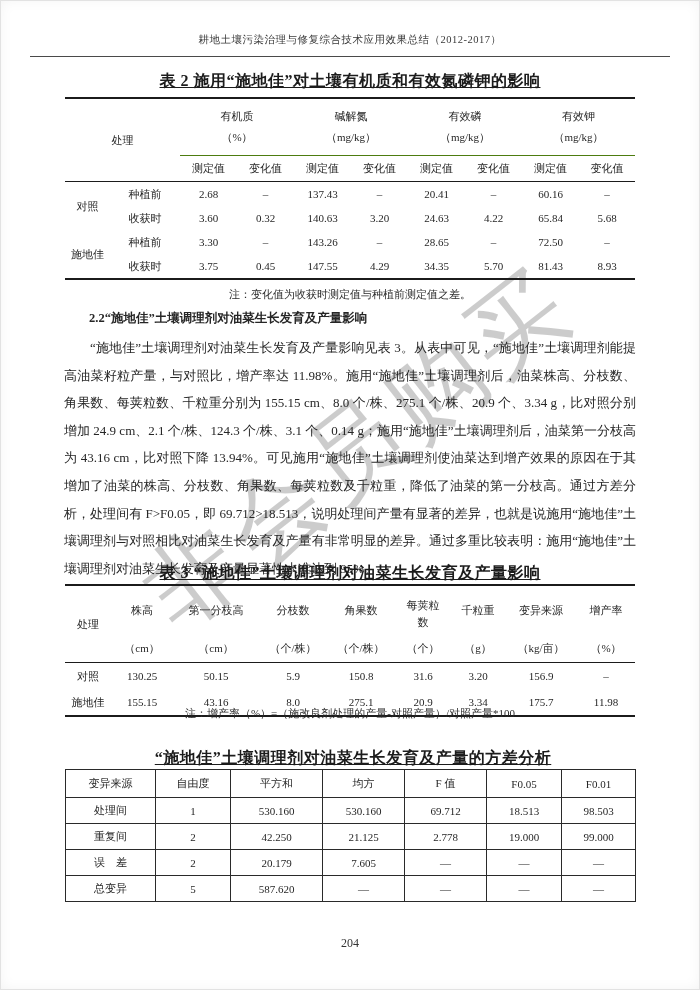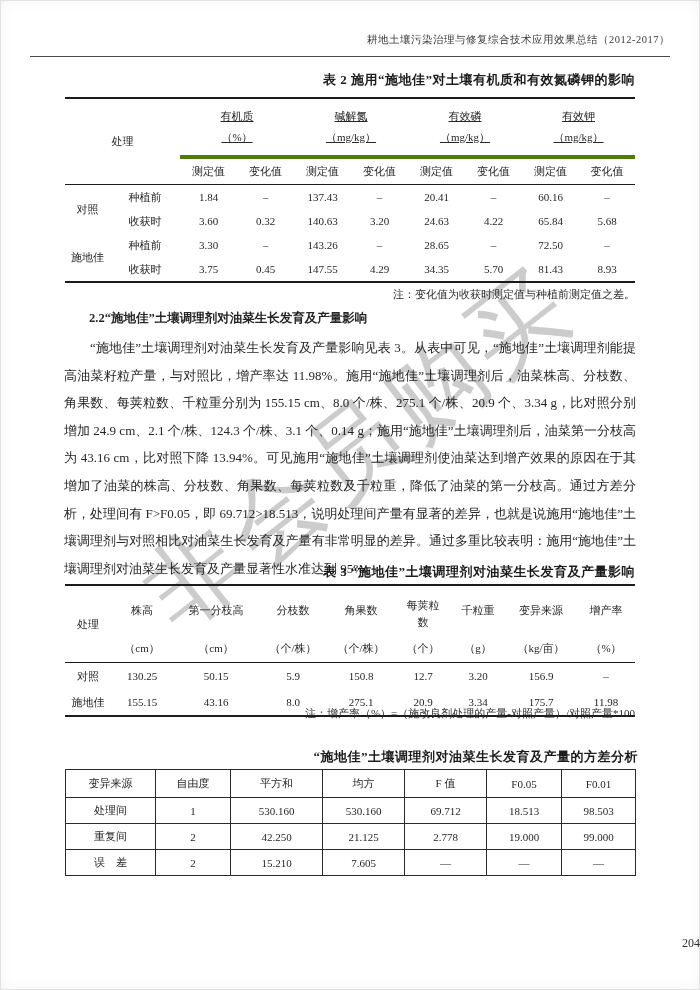--- a/index.html
+++ b/index.html
@@ -2,36 +2,36 @@
 <html><head>
 <meta charset="utf-8">
 <style>
   html,body{margin:0;padding:0;background:#ffffff;}
   .page{
     position:relative;width:700px;height:990px;background:#ffffff;overflow:hidden;
     font-family:"Liberation Serif","DejaVu Serif",serif;color:#262626;
     box-shadow:inset 0 0 0 1px #e2e2e2, inset 0 0 14px rgba(0,0,0,0.05);
   }
   .abs{position:absolute;}
-  .center{text-align:right;}
+  .center{text-align:center;}
   .doc-header{top:33px;left:30px;width:640px;font-size:10.5px;color:#3a3a3a;letter-spacing:0.5px;}
   .header-rule{top:56px;left:30px;width:640px;border-top:1.2px solid #4a4a4a;height:0;}
-  .tbl-title{font-weight:bold;font-size:13px;color:#1c1c1c;letter-spacing:0.5px;}
+  .tbl-title{font-weight:bold;font-size:16px;color:#1c1c1c;letter-spacing:0.5px;text-decoration:underline;}
   .t2-title{top:71px;left:65px;width:570px;}
   .note{font-size:11px;color:#2c2c2c;}
   .note2{top:287px;left:65px;width:570px;}
   .sec-head{top:310px;left:65px;width:570px;font-weight:bold;font-size:12.5px;text-indent:24px;}
   .para{top:334px;left:64px;width:572px;font-size:13px;line-height:27.6px;
         text-align:justify;text-indent:26px;color:#262626;}
   table{border-collapse:collapse;table-layout:fixed;}
   td{text-align:center;vertical-align:middle;padding:0 1px;overflow:hidden;}
   
   .t2{top:97px;left:65px;width:570px;font-size:11px;
       border-top:2px solid #1b1b1b;border-bottom:2px solid #1b1b1b;}
-  .t2 .grp{border-bottom:4px solid #4d7c0f;height:56px;line-height:1.9;text-decoration:underline;}
+  .t2 .grp{border-bottom:1px solid #4d7c0f;height:56px;line-height:1.9;}
   .t2 .stub{border-bottom:1.5px solid #1b1b1b;}
   .t2 .subrow td{border-bottom:1.5px solid #1b1b1b;height:25px;}
   .t2 .drow td{height:24px;}
   .t3{top:584px;left:65px;width:570px;font-size:11px;
       border-top:2px solid #1b1b1b;border-bottom:2px solid #1b1b1b;}
   .t3 .namerow td{height:48px;}
   .t3 .unitrow td{border-bottom:1.5px solid #1b1b1b;height:28px;}
   .t3 .stub{border-bottom:1.5px solid #1b1b1b;}
   .t3 .drow td{height:26px;}
   .wrapnarrow span{display:inline-block;width:3.1em;line-height:1.55;margin-top:8px;}
@@ -90,21 +90,21 @@
           <td>测定值</td>
           <td>变化值</td>
           <td>测定值</td>
           <td>变化值</td>
           <td>测定值</td>
           <td>变化值</td>
         </tr>
         <tr class="drow">
           <td rowspan="2">对照</td>
           <td>种植前</td>
-          <td>1.84</td>
+          <td>2.68</td>
           <td>–</td>
           <td>137.43</td>
           <td>–</td>
           <td>20.41</td>
           <td>–</td>
           <td>60.16</td>
           <td>–</td>
         </tr>
         <tr class="drow">
           <td>收获时</td>
@@ -183,21 +183,21 @@
           <td>（g）</td>
           <td>（kg/亩）</td>
           <td>（%）</td>
         </tr>
         <tr class="drow">
           <td>对照</td>
           <td>130.25</td>
           <td>50.15</td>
           <td>5.9</td>
           <td>150.8</td>
-          <td>12.7</td>
+          <td>31.6</td>
           <td>3.20</td>
           <td>156.9</td>
           <td>–</td>
         </tr>
         <tr class="drow">
           <td>施地佳</td>
           <td>155.15</td>
           <td>43.16</td>
           <td>8.0</td>
           <td>275.1</td>
@@ -247,22 +247,31 @@
           <td>2</td>
           <td>42.250</td>
           <td>21.125</td>
           <td>2.778</td>
           <td>19.000</td>
           <td>99.000</td>
         </tr>
         <tr>
           <td>误　差</td>
           <td>2</td>
-          <td>15.210</td>
+          <td>20.179</td>
           <td>7.605</td>
+          <td>—</td>
+          <td>—</td>
+          <td>—</td>
+        </tr>
+        <tr>
+          <td>总变异</td>
+          <td>5</td>
+          <td>587.620</td>
+          <td>—</td>
           <td>—</td>
           <td>—</td>
           <td>—</td>
         </tr>
       </tbody>
     </table>
 
     <div class="abs center page-num">204</div>
   </div>
 </div>

